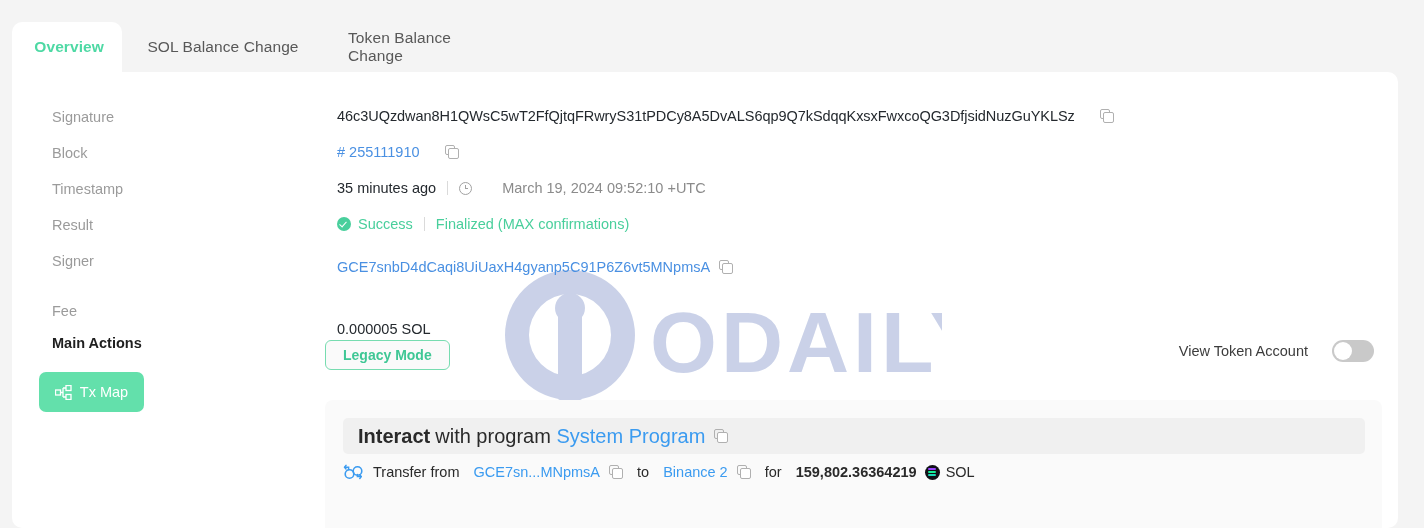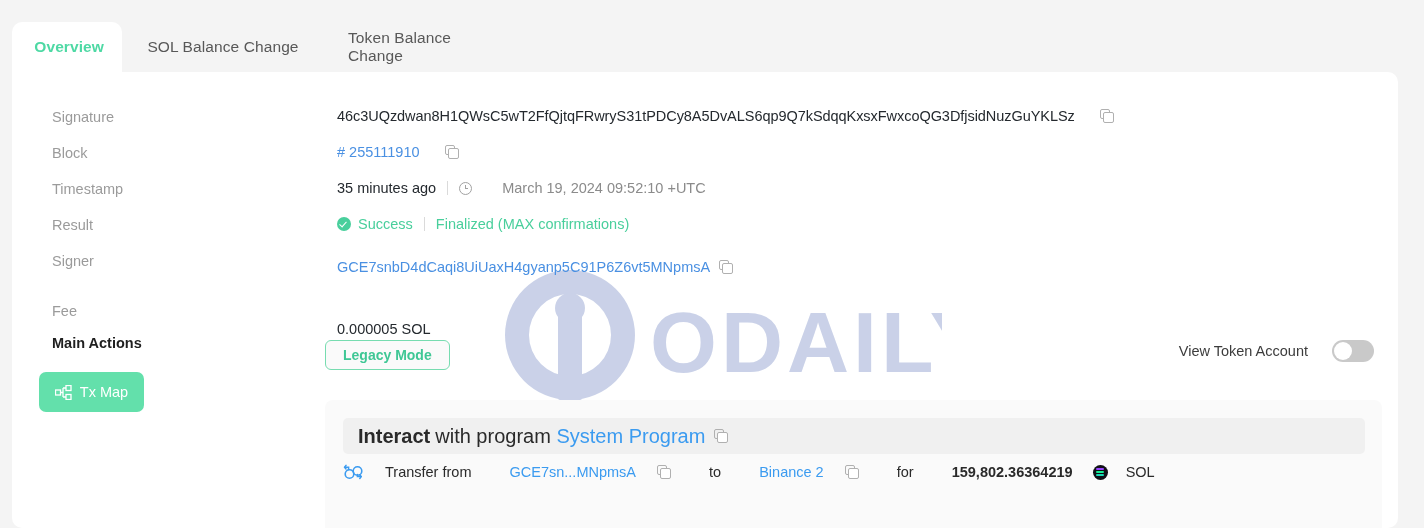--- a/index.html
+++ b/index.html
@@ -267,21 +267,21 @@
     color: #2a2a2a;
   }
   .instr-header b { font-weight: bold; margin-right: 5px; }
   .instr-row {
     position: absolute;
     left: 18px; top: 62px;
     display: flex;
     align-items: center;
     font-size: 14.5px;
     color: #2a2a2a;
-    gap: 12px;
+    gap: 0;
   }
   .instr-row .sp { margin: 0 5px; }
   .instr-row b { font-weight: bold; }
 
   
   .transfer-ic { width: 20px; height: 20px; margin-right: 10px; flex: 0 0 auto; }
 
   
   .sol-ic {
     display: inline-block;

